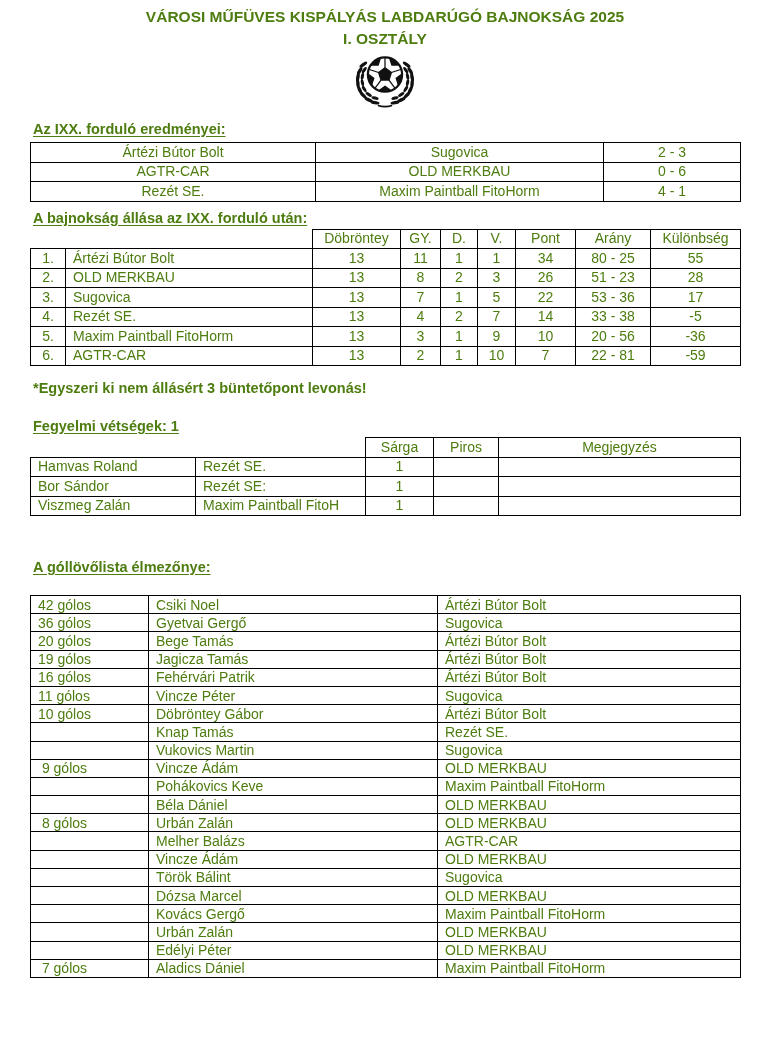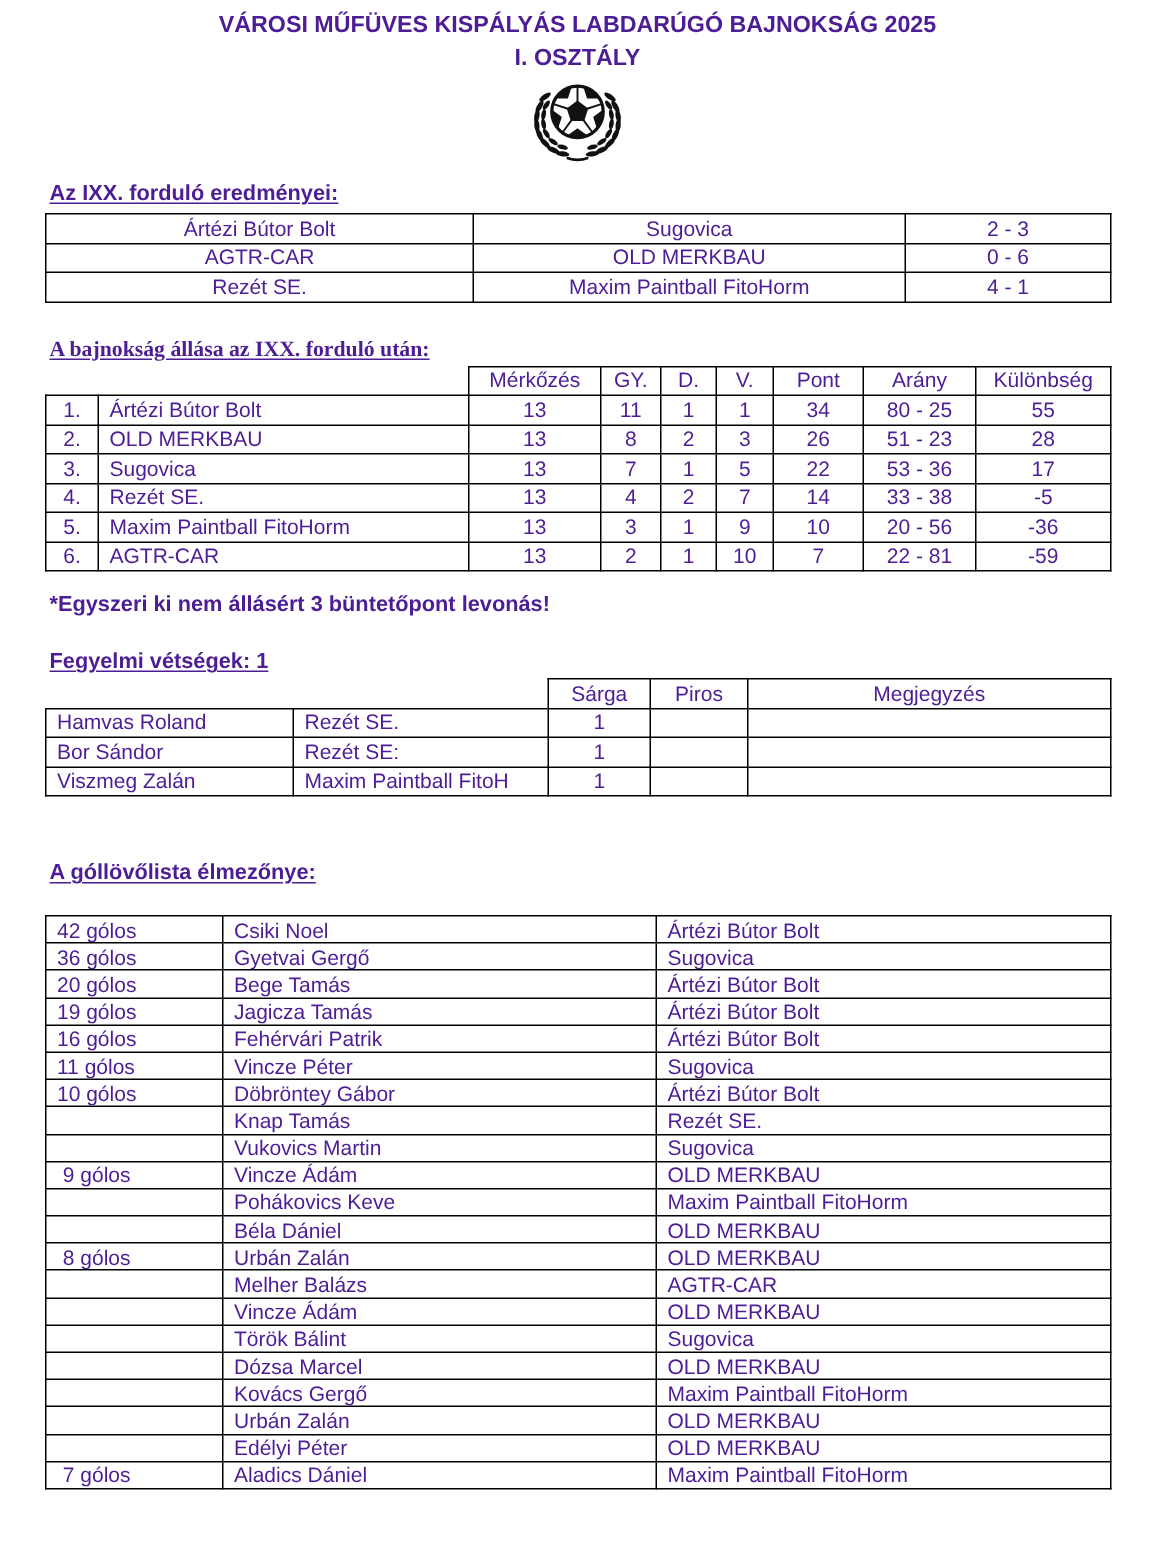--- a/index.html
+++ b/index.html
@@ -1,19 +1,19 @@
 <!DOCTYPE html>
 <html><head>
 <meta charset="utf-8">
 <style>
   html,body{margin:0;padding:0;background:#fff;}
   .page{
     position:relative;
     width:770px;height:1039px;
-    background:#fff;color:#4c1d95;
+    background:#fff;color:#4d7c0f;
     font-family:"Liberation Sans",sans-serif;
     overflow:hidden;
     box-sizing:border-box;
     padding-top:6px;
   }
   .title{
     text-align:center;font-weight:bold;font-size:15.5px;line-height:22px;margin:0;
   }
   .emblem{display:block;margin:2px auto 0 auto;}
   .sec-heading{
@@ -33,21 +33,21 @@
     border:1.5px solid #000;
     height:18.5px;line-height:15px;
     padding:0 7px;overflow:hidden;white-space:nowrap;
     vertical-align:middle;
   }
   td.nob{border:none;}
   .c{text-align:center;padding:0 2px;}
   .l{text-align:left;}
   .results{margin-top:4px;}
   .results-heading{margin-top:12px;}
-  .standings-heading{margin-top:22px;font-family:Liberation Serif, serif;}
+  .standings-heading{margin-top:7px;}
   .standings{margin-top:2px;}
   .discipline-heading{margin-top:20px;}
   .discipline{margin-top:2px;}
   .scorers-heading{margin-top:42px;}
   .scorers{margin-top:19px;}
   .scorers td{height:17.2px;line-height:14px;}
   .ws-pre{white-space:pre;}
 </style>
 </head>
 <body>
@@ -146,21 +146,21 @@
       <col style="width:37px">
         <col style="width:38px">
         <col style="width:60px">
         <col style="width:75px">
         <col style="width:90px">
     </colgroup>
     <tbody>
         <tr>
       <td class="nob"></td>
       <td class="nob"></td>
-      <td class="c">Mérkőzés</td>
+      <td class="c">Döbröntey</td>
       <td class="c">GY.</td>
       <td class="c">D.</td>
       <td class="c">V.</td>
       <td class="c">Pont</td>
       <td class="c">Arány</td>
       <td class="c">Különbség</td>
     </tr>
     <tr>
       <td class="c">1.</td>
       <td class="l">Ártézi Bútor Bolt</td>

